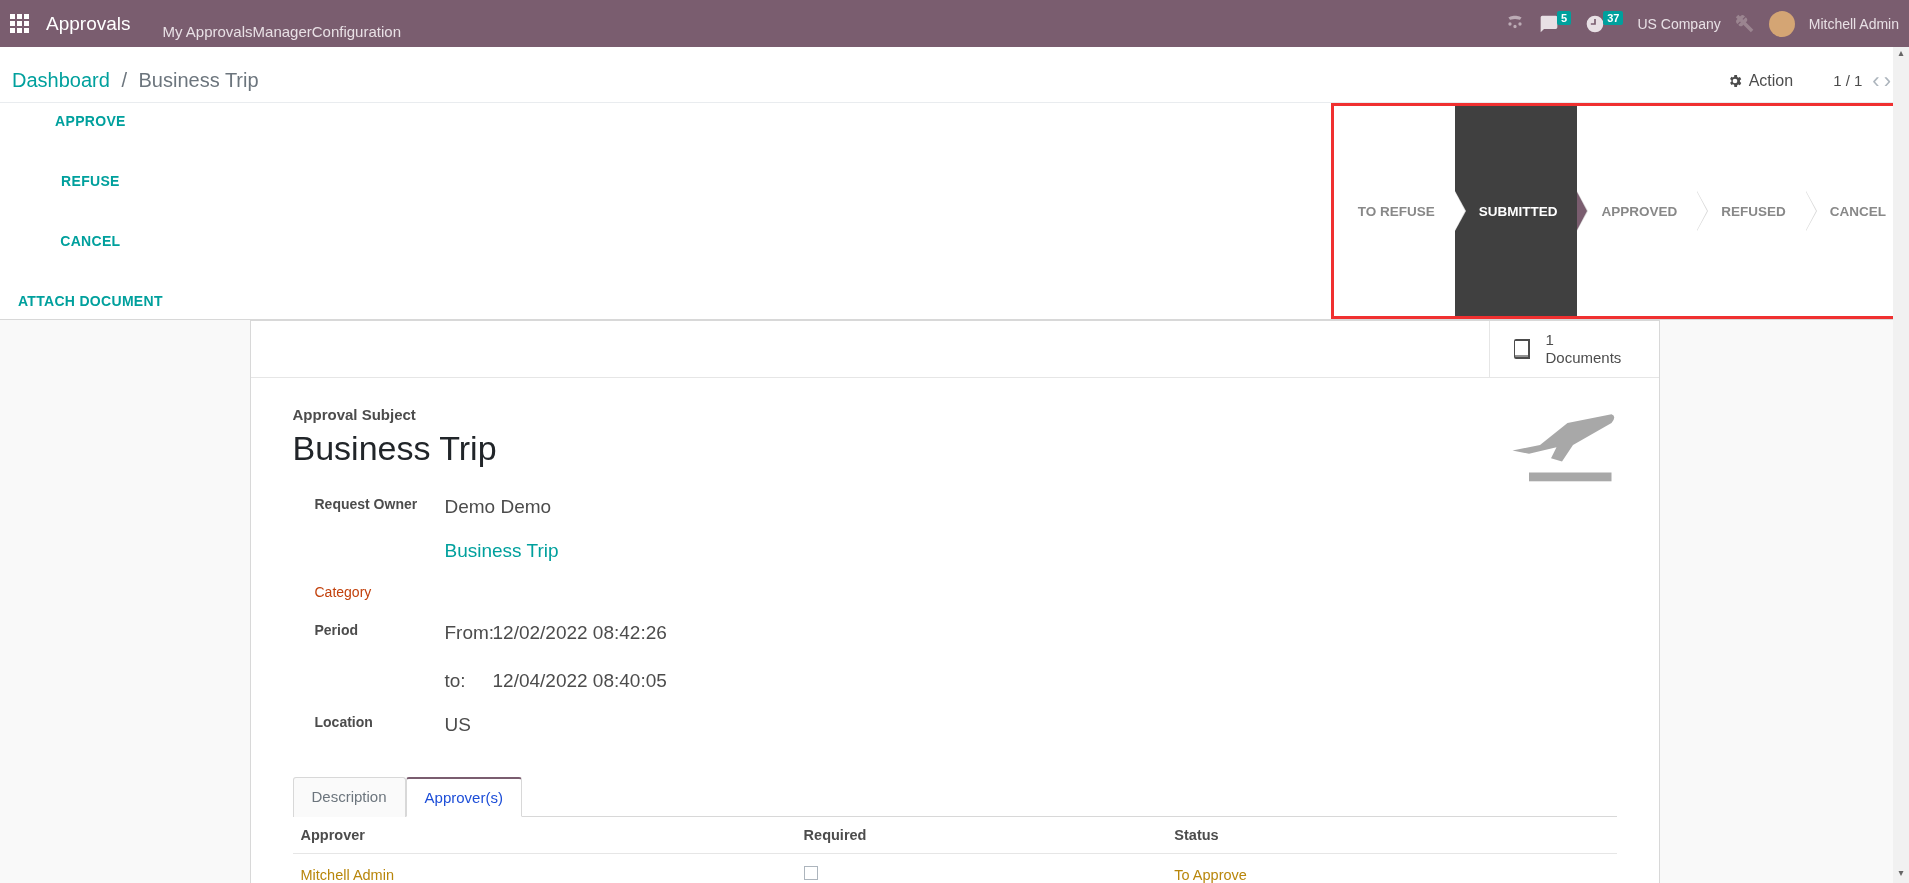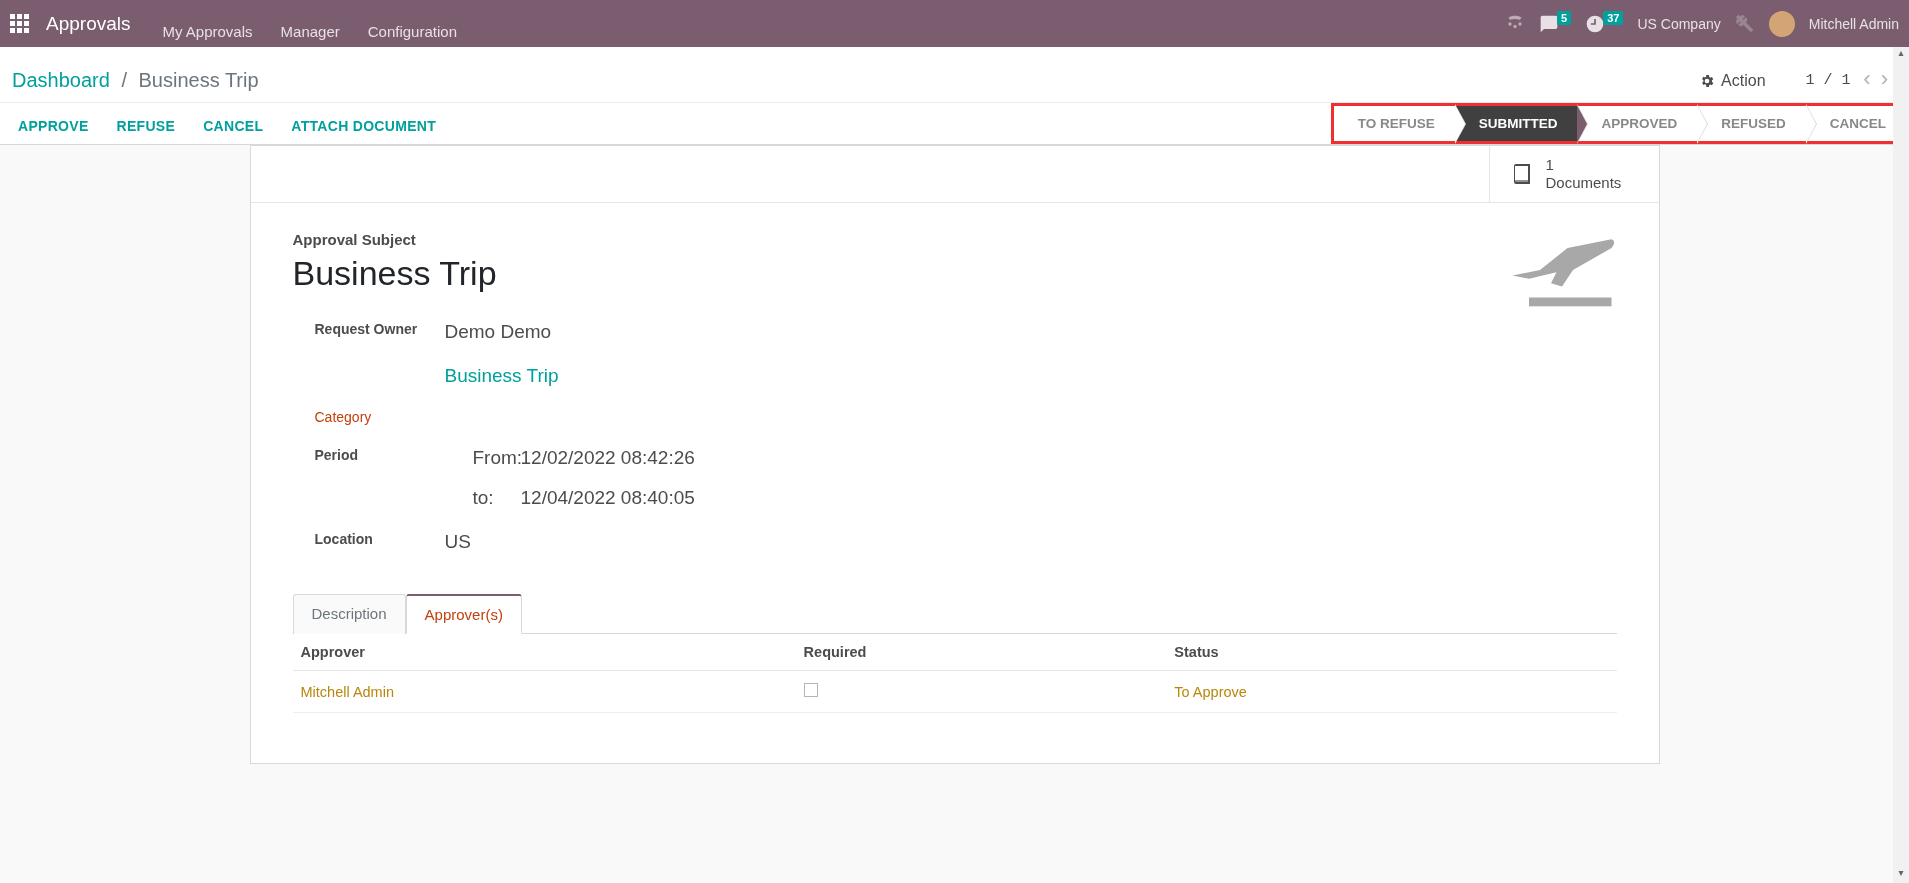--- a/index.html
+++ b/index.html
@@ -3,48 +3,48 @@
   <meta charset="utf-8">
   <style>
     * { box-sizing: border-box; margin: 0; padding: 0; }
     body { font-family: "Helvetica Neue", Arial, sans-serif; font-size: 14px; color: #4c4c4c; background: #f9f9f9; }
     
     
     .navbar { background: #7a5d6f; height: 47px; display: flex; align-items: center; padding: 0 10px; color: #fff; }
     .apps-icon { width: 20px; height: 20px; display: grid; grid-template-columns: repeat(3,5px); grid-template-rows: repeat(3,5px); gap: 2px; cursor: pointer; margin-right: 16px; }
     .apps-icon span { background: #fff; width: 5px; height: 5px; }
     .app-title { font-size: 19px; font-weight: 500; margin-right: 32px; }
-    .nav-menu { display: flex; gap: 28px; font-size: 15px; margin-top: 15px; }
+    .nav-menu { display: flex; font-size: 15px; margin-top: 15px; }
     .nav-menu a { color: #e8e0e5; text-decoration: none; cursor: pointer; }
     .nav-spacer { flex: 1; }
     .nav-right { display: flex; align-items: center; gap: 14px; font-size: 14px; }
     .nav-icon { position: relative; cursor: pointer; display: flex; align-items: center; }
     .nav-icon svg { width: 20px; height: 20px; fill: #e8e0e5; }
     .badge { background: #00a09d; color: #fff; font-size: 11px; padding: 1px 4px; border-radius: 2px; margin-left: -2px; position: relative; top: -6px; font-weight: 600; }
     .company-name { color: #e8e0e5; cursor: pointer; }
     .tool-icon svg { width: 20px; height: 20px; fill: #9b8590; }
     .avatar { width: 26px; height: 26px; border-radius: 50%; background: #d4a574; display: inline-block; }
     .username { color: #e8e0e5; cursor: pointer; }
     
     
     .control-bar { background: #fff; border-bottom: 1px solid #e9ecef; padding: 12px 18px 0 12px; display: flex; align-items: center; min-height: 56px; }
     .breadcrumb { font-size: 20px; color: #6c757d; }
     .breadcrumb a { color: #00a09d; text-decoration: none; cursor: pointer; }
     .breadcrumb .sep { margin: 0 6px; color: #6c757d; }
     .breadcrumb .current { color: #6c757d; }
     .control-spacer { flex: 1; }
     .action-dropdown { display: flex; align-items: center; gap: 6px; color: #4c4c4c; cursor: pointer; font-size: 16px; margin-right: 40px; }
     .action-dropdown svg { width: 16px; height: 16px; fill: #4c4c4c; }
-    .pager { display: flex; align-items: center; gap: 10px; color: #4c4c4c; font-size: 15px; font-family: Liberation Mono, monospace; }
+    .pager { display: flex; align-items: center; gap: 10px; color: #4c4c4c; font-size: 15px; }
     .pager .arrows { display: flex; gap: 4px; }
     .pager .arrow { cursor: pointer; font-size: 22px; color: #adb5bd; user-select: none; font-weight: 300; }
     
     
     .toolbar { background: #fff; border-bottom: 1px solid #d8d8d8; display: flex; align-items: stretch; min-height: 42px; padding-left: 18px; padding-right: 0; }
-    .toolbar-buttons { display: flex; align-items: flex-end; gap: 28px; padding: 10px 0; }
+    .toolbar-buttons { display: flex; align-items: center; gap: 44px; padding: 10px 0; flex-direction: column; }
     .toolbar-buttons a { color: #00a09d; font-weight: 600; font-size: 14px; text-decoration: none; cursor: pointer; letter-spacing: 0.3px; }
     .toolbar-spacer { flex: 1; }
     .status-bar { display: flex; align-items: stretch; border: 3px solid #f03030; }
     .status-step { display: flex; align-items: center; padding: 0 20px 0 24px; font-size: 13.5px; font-weight: 600; color: #888; position: relative; background: #fff; white-space: nowrap; }
     .status-step:not(:last-child)::after {
       content: ""; position: absolute; right: -10px; top: 50%; transform: translateY(-50%);
       width: 0; height: 0; border-top: 19px solid transparent; border-bottom: 19px solid transparent; border-left: 10px solid #fff; z-index: 2;
     }
     .status-step:not(:last-child)::before {
       content: ""; position: absolute; right: -11px; top: 50%; transform: translateY(-50%);
@@ -68,28 +68,28 @@
     .plane-icon svg { width: 110px; height: 90px; fill: #a8a8a8; }
     
     .subject-label { font-size: 15px; color: #4c4c4c; font-weight: 600; margin-bottom: 6px; }
     .subject-title { font-size: 34px; font-weight: 500; color: #212529; margin-bottom: 28px; }
     
     .field-grid { display: grid; grid-template-columns: 130px 1fr; row-gap: 22px; max-width: 600px; margin-left: 22px; }
     .field-label { font-weight: 600; color: #4c4c4c; font-size: 14px; }
     .field-label.muted { color: #c2410c; font-weight: 500; margin-top: 44px; }
     .field-value { color: #4c4c4c; font-size: 19px; }
     .field-value a { color: #00a09d; text-decoration: none; cursor: pointer; }
-    .period-row { display: grid; grid-template-columns: 48px 1fr; row-gap: 18px; margin-left: 28px; }
+    .period-row { display: grid; grid-template-columns: 48px 1fr; row-gap: 26px; }
     .period-sub { color: #4c4c4c; }
     
     
     .tabs { display: flex; margin: 40px 0 0 0; border-bottom: 1px solid #d8d8d8; }
     .tab { padding: 10px 18px; font-size: 15px; color: #6c757d; cursor: pointer; border: 1px solid transparent; border-bottom: none; position: relative; bottom: -1px; background: #fff; }
     .tab.inactive { border: 1px solid #d8d8d8; border-bottom: none; border-top-left-radius: 3px; border-top-right-radius: 3px; background: #fafafa; }
-    .tab.active { border: 1px solid #d8d8d8; border-bottom: 1px solid #fff; border-top: 2px solid #7a5d6f; border-top-left-radius: 3px; border-top-right-radius: 3px; color: #c2410c; }
+    .tab.active { border: 1px solid #d8d8d8; border-bottom: 1px solid #fff; border-top: 2px solid #7a5d6f; border-top-left-radius: 3px; border-top-right-radius: 3px; color: #1d4ed8; }
     
     
     table.approvers { width: 100%; border-collapse: collapse; }
     table.approvers th { text-align: left; padding: 10px 8px; font-weight: 600; color: #4c4c4c; border-bottom: 1px solid #e6e6e6; font-size: 14.5px; }
     table.approvers td { padding: 12px 8px; border-bottom: 1px solid #eee; font-size: 14.5px; }
     table.approvers td.approver a { color: #b8860b; text-decoration: none; cursor: pointer; }
     table.approvers td.status span { color: #b8860b; }
     .checkbox-empty { display: inline-block; width: 14px; height: 14px; border: 1px solid #adb5bd; background: #fff; }
     .fake-scroll { position: fixed; right: 0; top: 47px; bottom: 0; width: 16px; background: #f1f1f1; }
     .fake-scroll .up, .fake-scroll .down { position: absolute; left: 0; right: 0; height: 16px; text-align: center; font-size: 10px; color: #666; cursor: pointer; }

